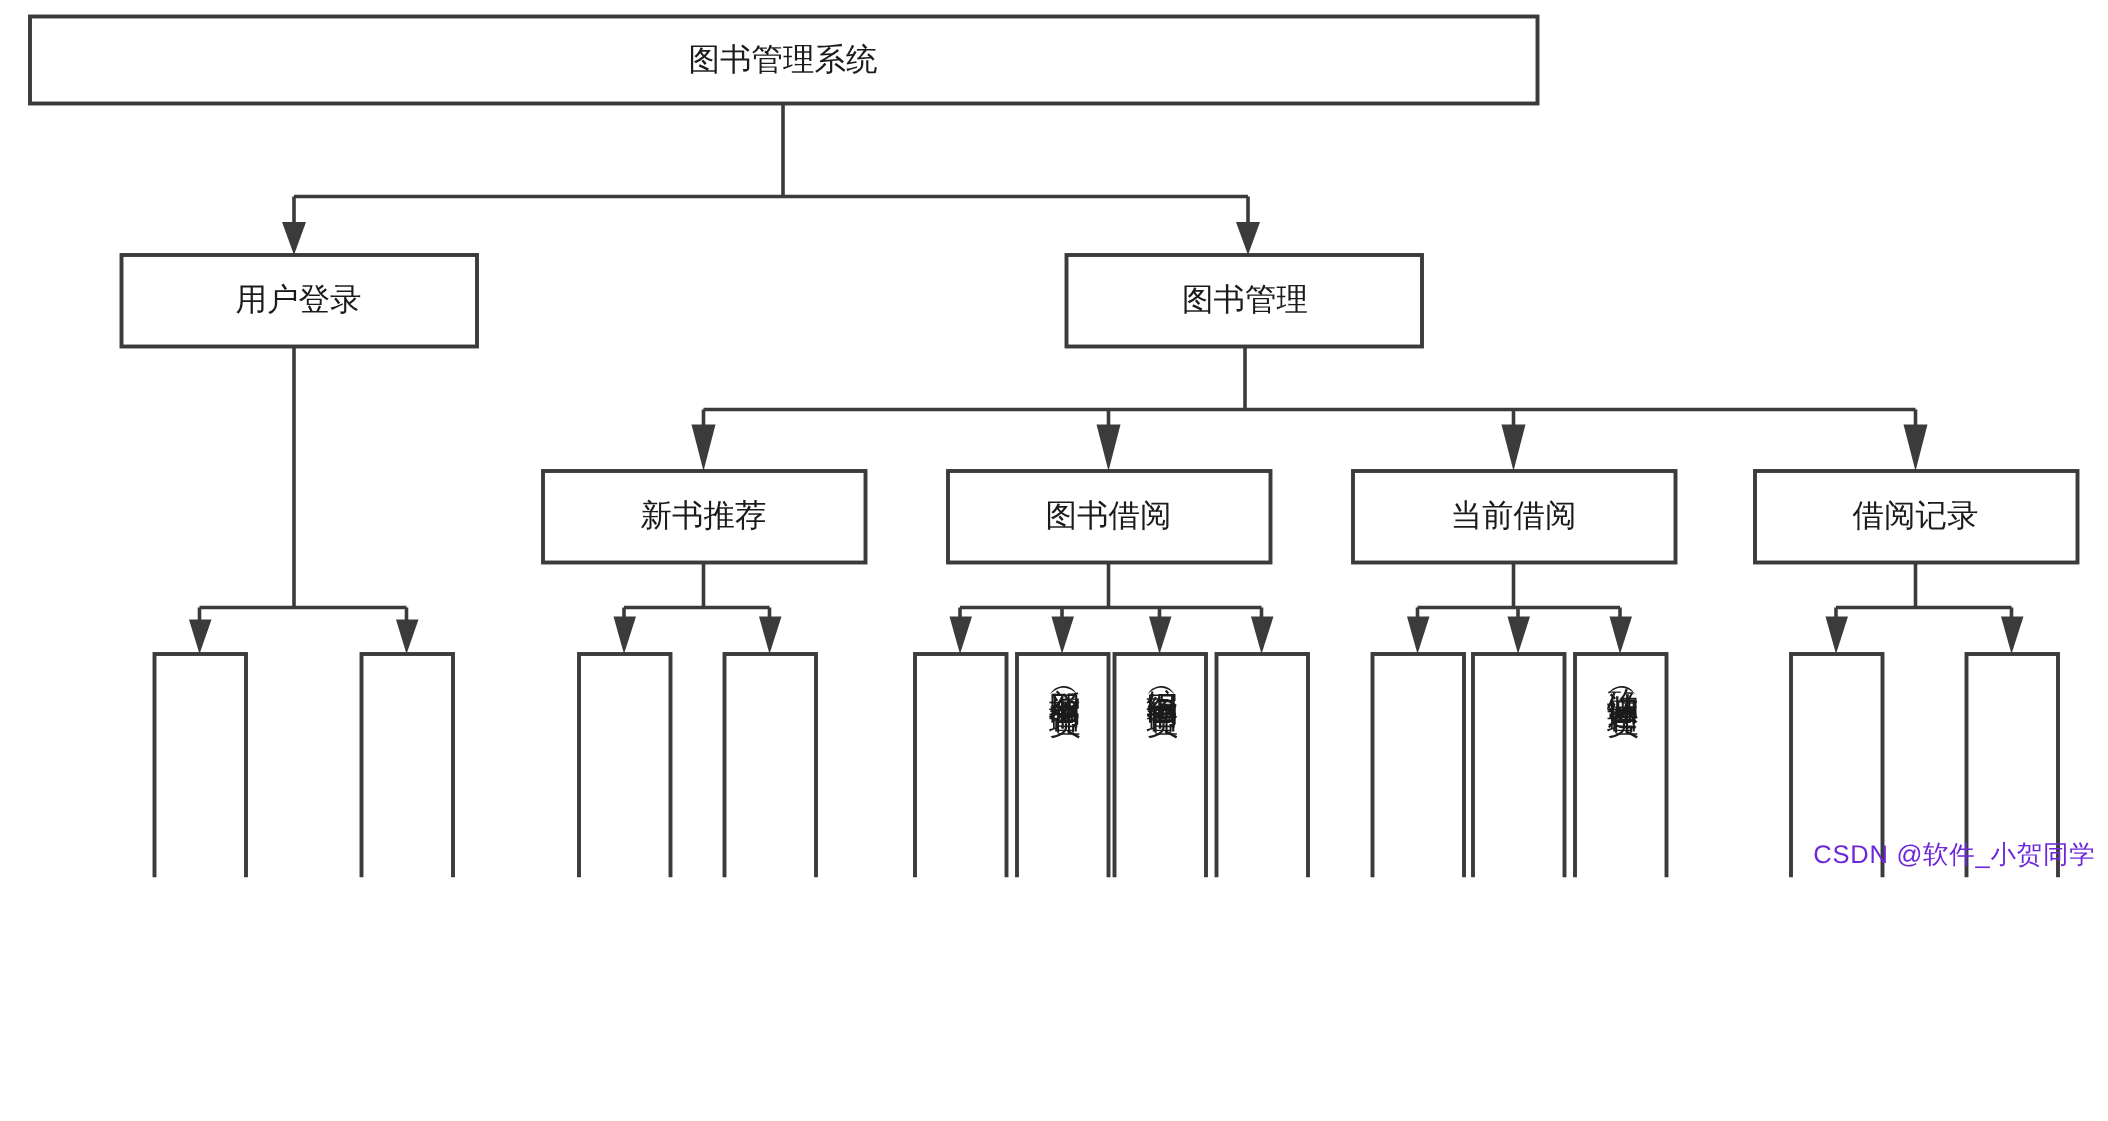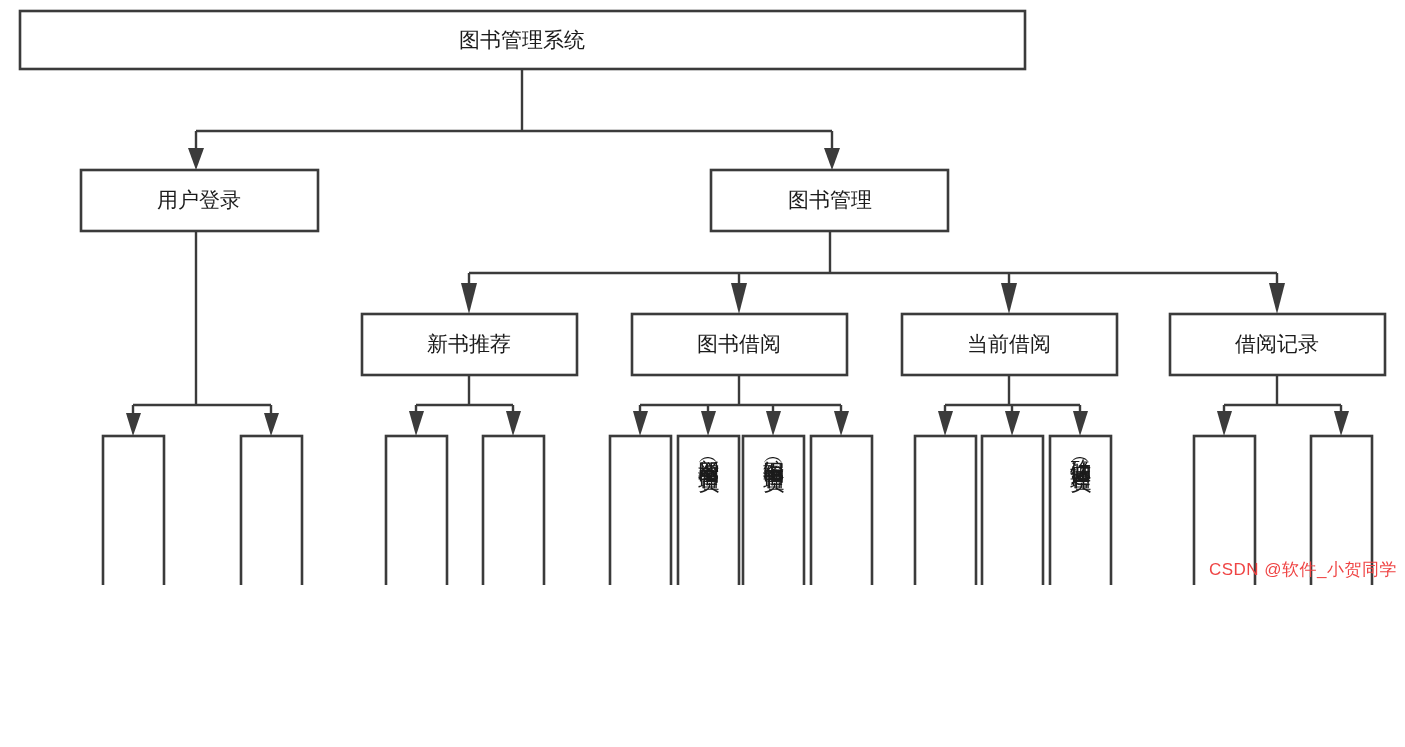--- a/index.html
+++ b/index.html
@@ -61,21 +61,21 @@
     color: #1b1b1b;
     white-space: nowrap;
     text-align: center;
   }
   .watermark {
     position: absolute;
     right: 8px;
     bottom: 4px;
     font-family: "Liberation Sans", "DejaVu Sans", sans-serif;
     font-size: 17px;
-    color: #ef4444;
+    color: #6d28d9;
     letter-spacing: 0.5px;
     user-select: none;
   }
 </style>
 </head>
 <body>
 
 <div id="canvas-wrap">
 
   <svg id="diagram" viewBox="0 0 1405 747">

